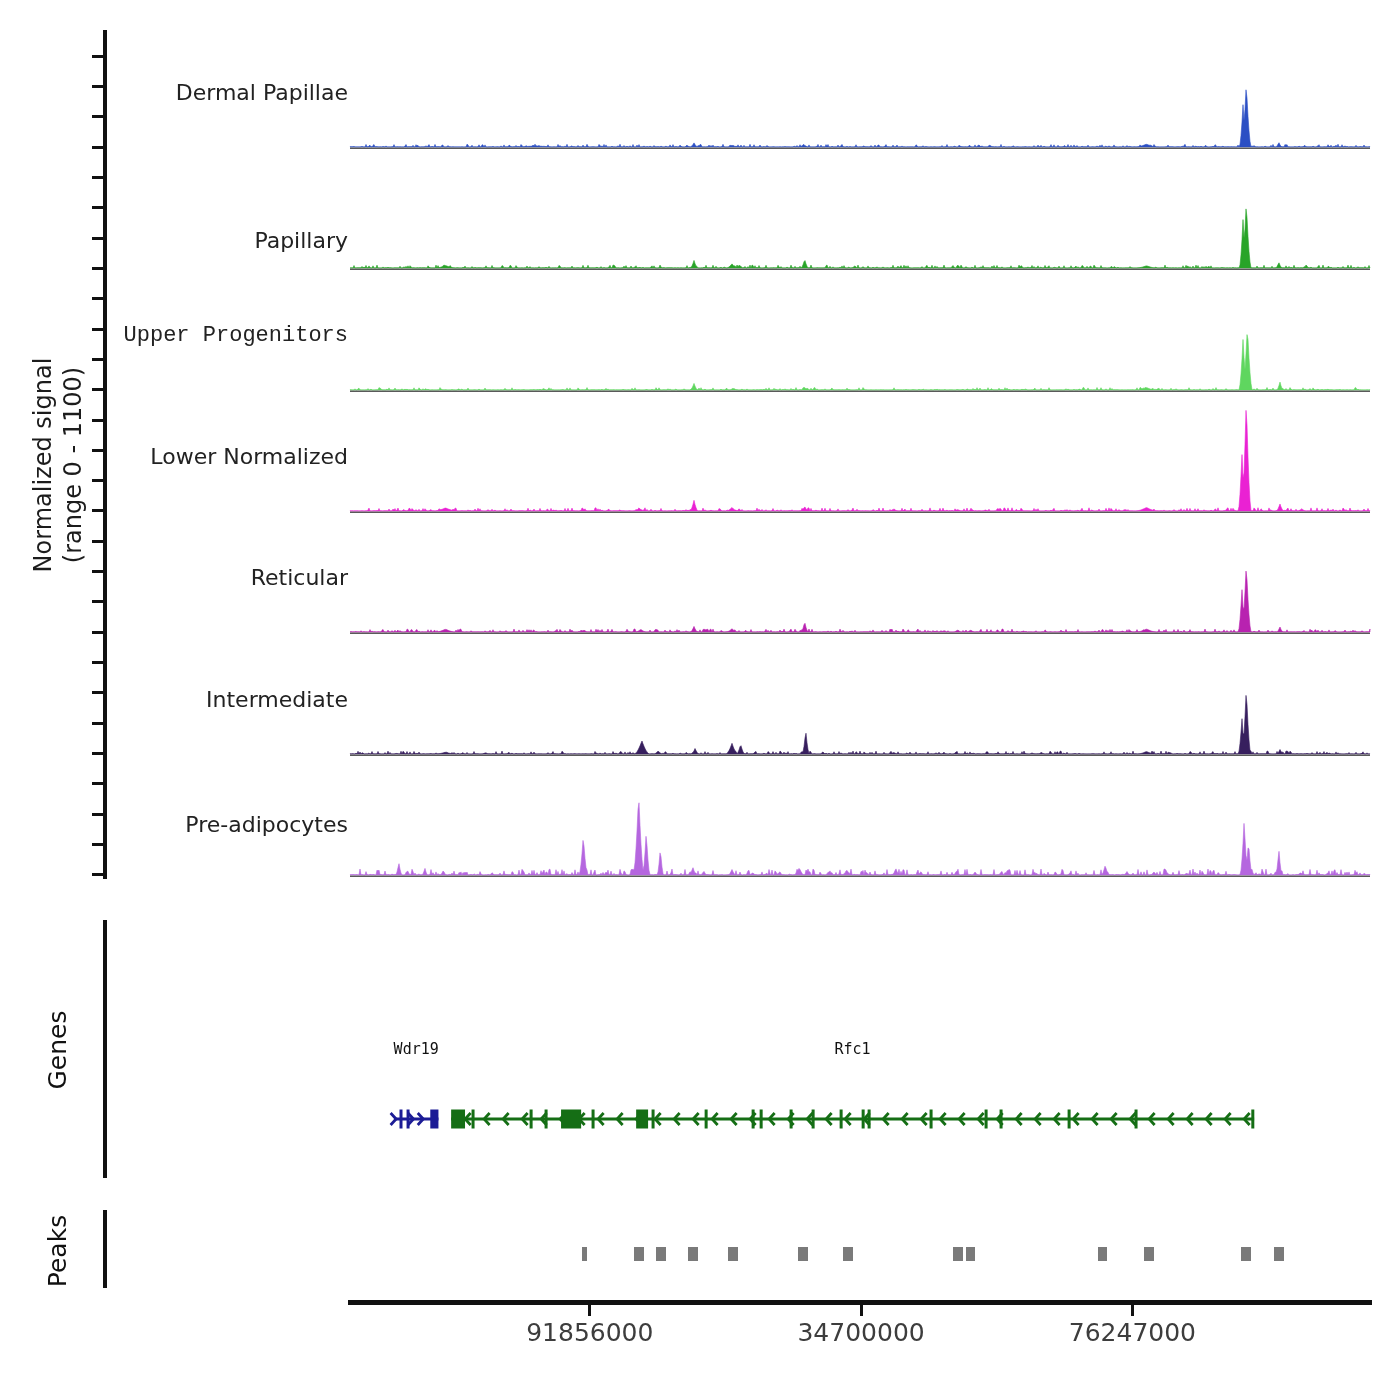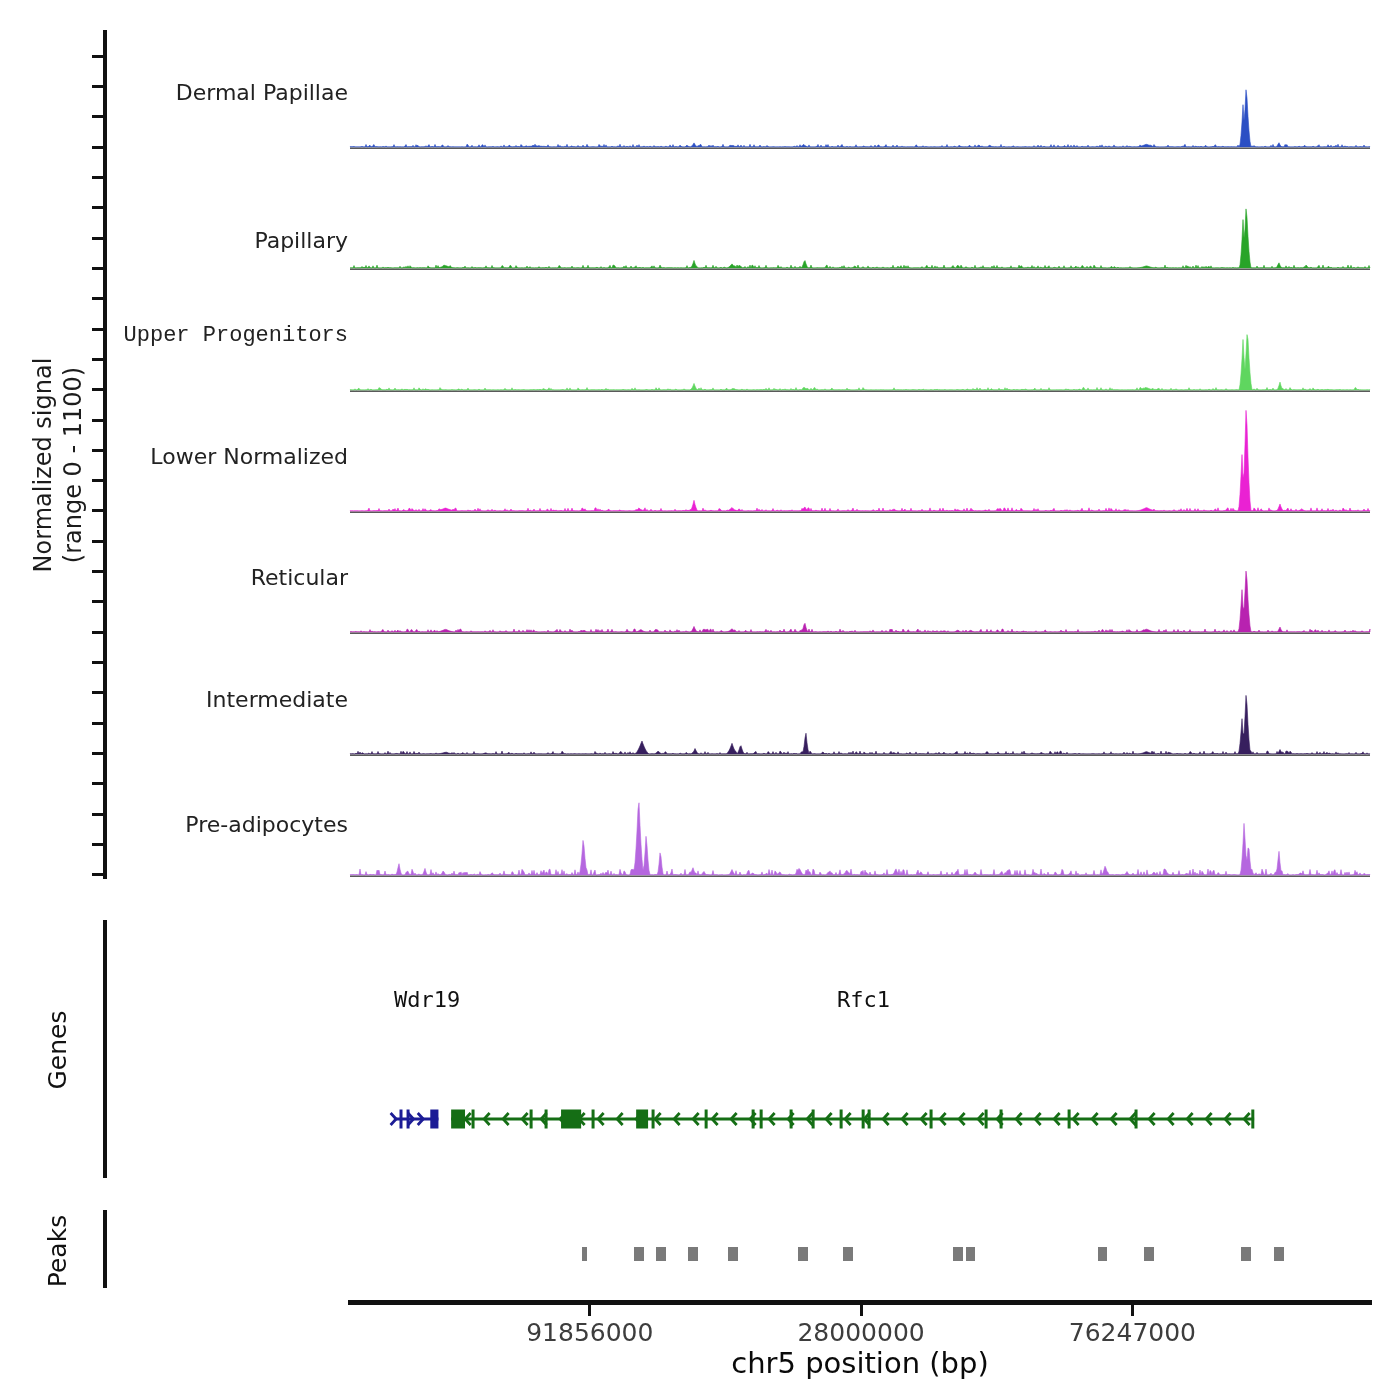--- a/index.html
+++ b/index.html
@@ -6,21 +6,21 @@
   body{width:1400px;height:1400px;position:relative;font-family:"DejaVu Sans","Liberation Sans",sans-serif;overflow:hidden;}
   .canvas{position:absolute;inset:0;}
   .vline{position:absolute;background:#111;}
   .ytick{position:absolute;background:#111;width:12px;height:3px;}
   .ylab{position:absolute;left:28px;top:745px;width:560px;height:64px;transform:rotate(-90deg);transform-origin:top left;text-align:center;font-size:24px;color:#1c1c1c;line-height:30px;}
   .rot-label{position:absolute;transform:rotate(-90deg);transform-origin:top left;text-align:center;font-size:25px;color:#111;}
   .genes-rot{left:42px;top:1180px;width:260px;height:32px;line-height:32px;}
   .peaks-rot{left:42px;top:1292px;width:82px;height:32px;line-height:32px;}
   .track-label{position:absolute;left:100px;width:248px;text-align:right;font-size:22px;color:#222;height:28px;line-height:28px;}
   .track-svg{position:absolute;left:0;width:1400px;height:121px;}
-  .gene-name{position:absolute;top:987px;transform:translateX(-50%);font-family:"DejaVu Sans Mono","Liberation Mono",monospace;font-size:22px;color:#111;margin-left:11px;}
+  .gene-name{position:absolute;top:1040px;transform:translateX(-50%);font-family:"DejaVu Sans Mono","Liberation Mono",monospace;font-size:15px;color:#111;}
   .peak-box{position:absolute;top:1247px;height:14px;background:#7a7a7a;}
   .xline{position:absolute;left:348px;top:1300px;width:1024px;height:5px;background:#111;}
   .xtick{position:absolute;top:1305px;width:3px;height:11px;background:#111;}
   .xtick-label{position:absolute;top:1318px;width:170px;text-align:center;font-size:25px;color:#3d3d3d;}
   .xtitle{position:absolute;left:350px;top:1346px;width:1020px;text-align:center;font-size:29px;color:#0a0a0a;}
   #genes-area{position:absolute;left:0;top:1092px;width:1400px;height:58px;}
 </style>
 </head>
 <body>
 
@@ -198,19 +198,18 @@
       <div class="peak-box" style="left:1143.8px;width:9.8px;"></div>
       <div class="peak-box" style="left:1240.8px;width:9.8px;"></div>
       <div class="peak-box" style="left:1273.8px;width:9.8px;"></div>
     </div>
 
   <div class="xline"></div>
   <div id="xticks">
       <div class="xtick" style="left:588.3px;"></div>
       <div class="xtick-label" style="left:504.8px;">91856000</div>
       <div class="xtick" style="left:859.6px;"></div>
-      <div class="xtick-label" style="left:776.1px;">28000000</div>
+      <div class="xtick-label" style="left:776.1px;">34700000</div>
       <div class="xtick" style="left:1130.9px;"></div>
       <div class="xtick-label" style="left:1047.4px;">76247000</div>
     </div>
-  <div class="xtitle">chr5 position (bp)</div>
 
 </div>
 
 </body></html>

